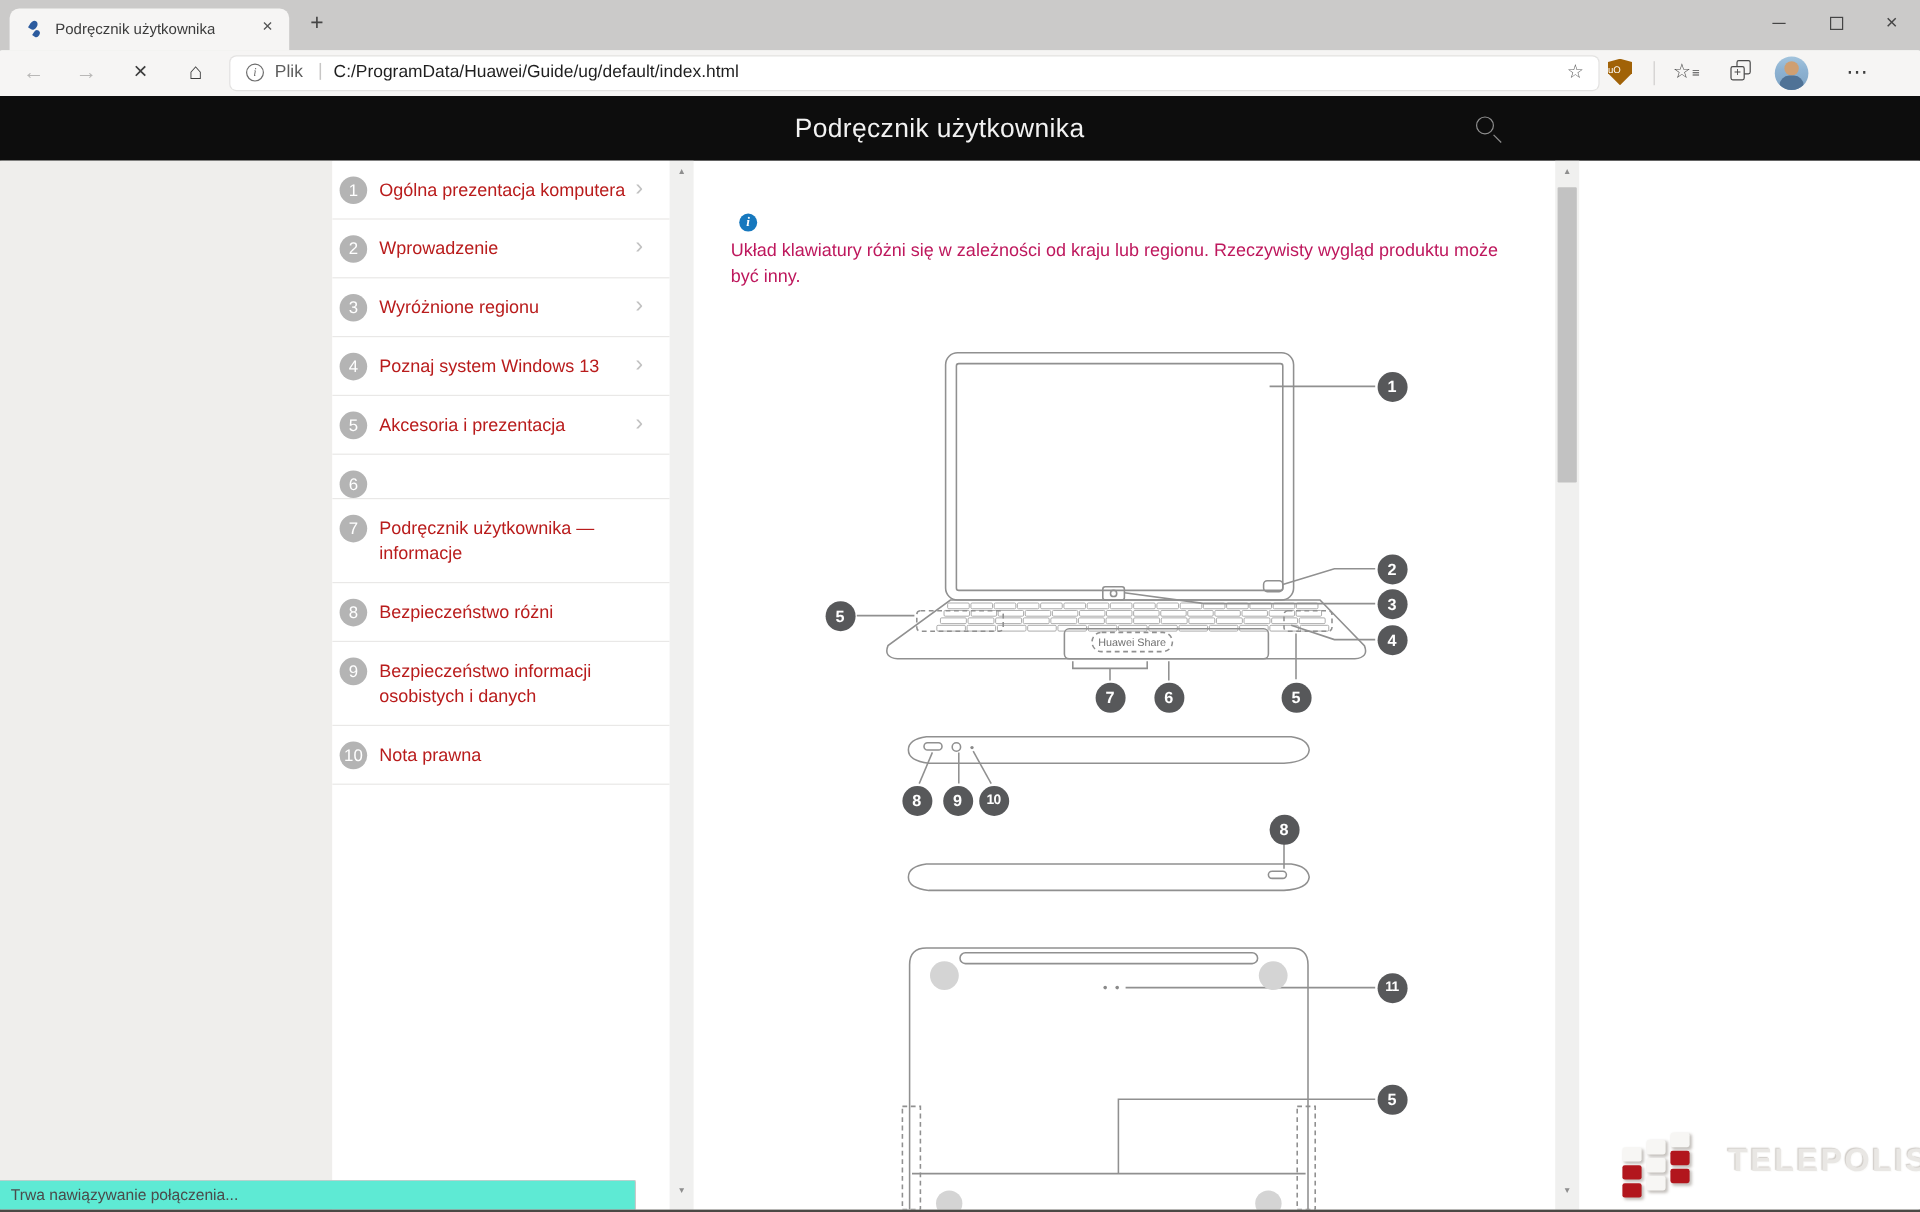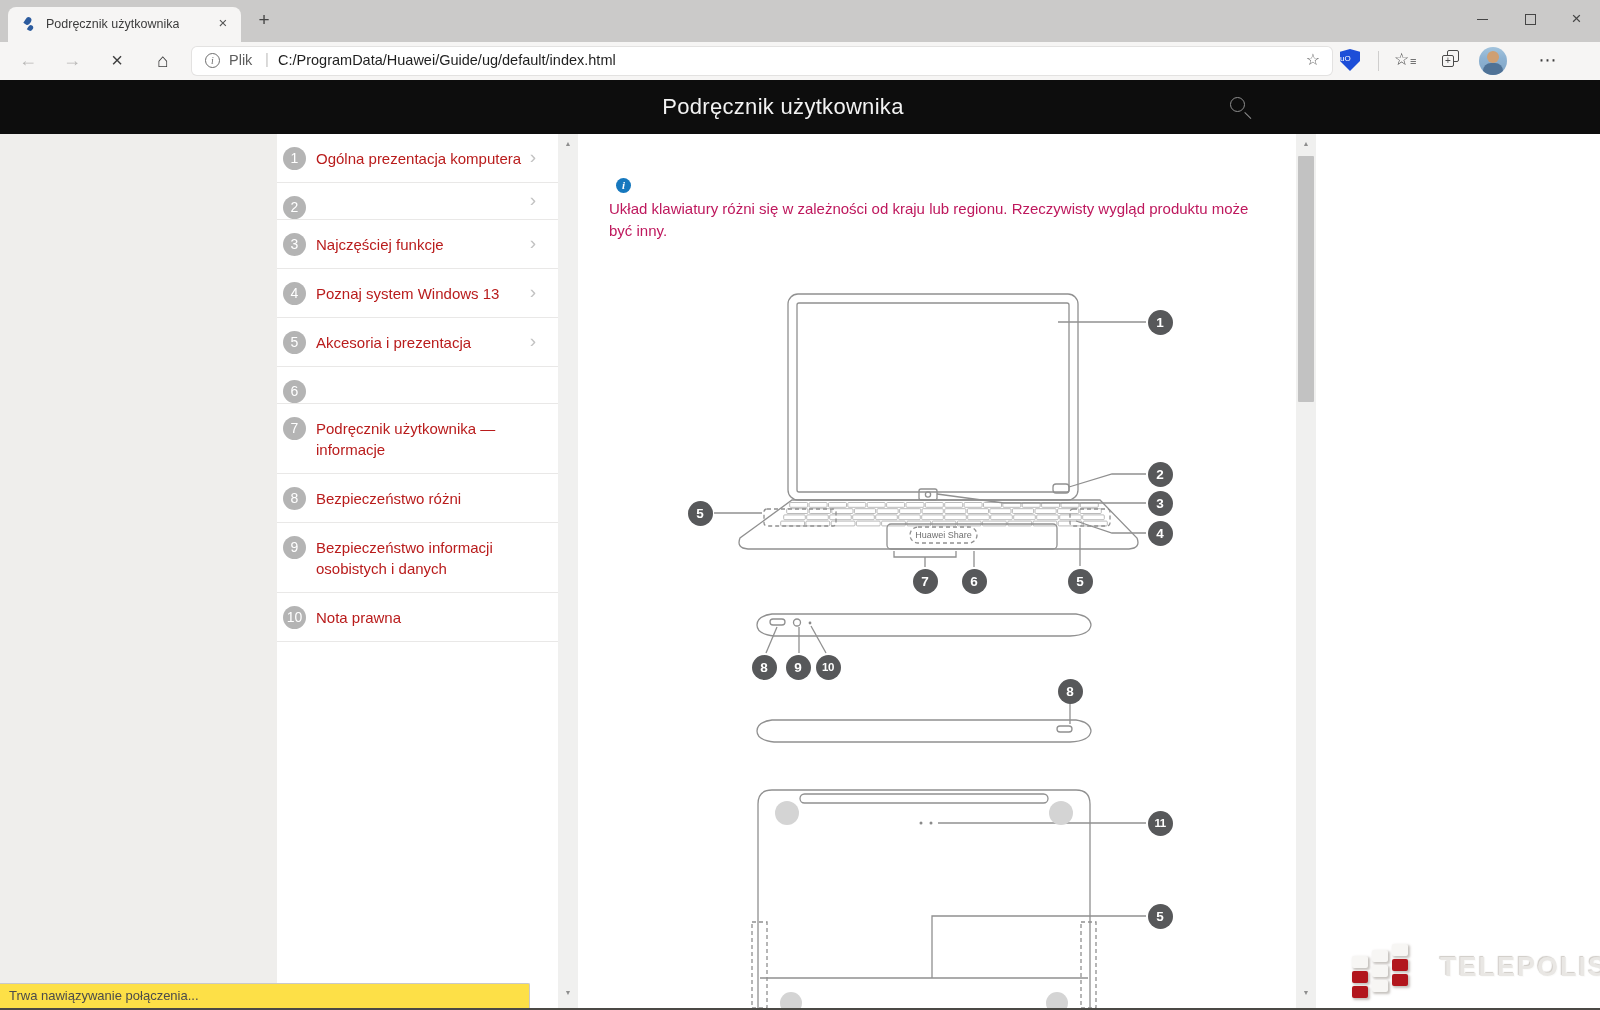--- a/index.html
+++ b/index.html
@@ -35,21 +35,21 @@
   .urlbar { position: absolute; left: 192px; top: 5px; width: 1140px; height: 28px; background: #fff;
             border-radius: 5px; box-shadow: 0 0 0 1px #e3e2e1; }
   .u-info { position: absolute; left: 13px; top: 6px; width: 15px; height: 15px; border: 1.2px solid #6d6d6d;
             border-radius: 50%; text-align: center; line-height: 13px; font-size: 10px; color: #6d6d6d;
             font-family: "Liberation Serif", serif; font-style: italic; }
   .u-scheme { position: absolute; left: 37px; top: 5px; font-size: 14.5px; color: #5d5d5d; }
   .u-sep { position: absolute; left: 73px; top: 3px; font-size: 15px; color: #c7c6c5; }
   .u-url { position: absolute; left: 86px; top: 5px; font-size: 14.5px; color: #1f1f1f; white-space: nowrap; }
   .u-star { position: absolute; right: 12px; top: 3px; font-size: 16px; color: #5f5f5f; }
   .ext-ublock { position: absolute; left: 1340px; top: 7px; width: 22px; height: 24px; }
-  .shield { width: 20px; height: 22px; background: #1d4ed8; clip-path: polygon(50% 0, 100% 12%, 100% 55%, 50% 100%, 0 55%, 0 12%);
+  .shield { width: 20px; height: 22px; background: #a16207; clip-path: polygon(50% 0, 100% 12%, 100% 55%, 50% 100%, 0 55%, 0 12%);
             color: #fff; font-size: 8px; font-weight: normal; text-align: left; line-height: 20px; }
   .t-sep { position: absolute; left: 1378px; top: 9px; width: 0; height: 20px; border-left: 1px solid #cfcecd; }
   .ext-favbar { position: absolute; left: 1394px; top: 6px; width: 28px; height: 26px; color: #4a4a4a; }
   .ext-favbar .st { position: absolute; left: 0; top: 1px; font-size: 17px; }
   .ext-favbar .ln { position: absolute; left: 16px; top: 7px; font-size: 11px; letter-spacing: -1px; }
   .ext-coll { position: absolute; left: 1441px; top: 8px; width: 22px; height: 22px; }
   .ext-coll .b1 { position: absolute; left: 6px; top: 0; width: 12px; height: 12px; border: 1.4px solid #4a4a4a; border-radius: 2px; }
   .ext-coll .b2 { position: absolute; left: 1px; top: 5px; width: 12px; height: 12px; border: 1.4px solid #4a4a4a;
                   border-radius: 2px; background: #f6f5f4; text-align: center; line-height: 10px; font-size: 10px; color: #4a4a4a; }
   .avatar { position: absolute; left: 1479px; top: 47px; width: 28px; height: 28px; border-radius: 50%; overflow: hidden;
@@ -98,21 +98,21 @@
 
   
   .watermark { position: absolute; left: 1340px; top: 800px; width: 250px; height: 72px; }
   .wm-sq { position: absolute; width: 16px; height: 12px; border-radius: 2px;
            box-shadow: 1.5px 1.5px 2.5px rgba(110,100,90,0.4); }
   .wm-sq.w { background: #f7f6f4; } .wm-sq.r { background: #b2161d; }
   .wm-text { position: absolute; left: 100px; top: 18px; font-size: 27px; font-weight: bold; letter-spacing: 2px;
              color: #e9e7e4; text-shadow: 1px 1px 1px #fbfbfa, -1px -1px 1px #cfcbc6; }
 
   
-  .statusbar { position: absolute; left: 0; top: 983px; width: 530px; height: 25px; background: #fde047;
+  .statusbar { position: absolute; left: 0; top: 983px; width: 530px; height: 25px; background: #5eead4;
                border-top: 1px solid #c9c9c9; border-right: 1px solid #c9c9c9; border-top-right-radius: 2px;
                font-size: 13px; color: #4b4b4b; line-height: 24px; padding-left: 9px; z-index: 5; }
   .winborder { position: absolute; left: 0; top: 1008px; width: 100%; height: 2px; background: #4b4945; z-index: 6; }
 </style>
 </head>
 <body>
 
 <div class="window">
 
   <div class="tabbar">
@@ -177,25 +177,26 @@
     <div class="gutter"></div>
 
     <div class="sidebar" id="sidebar">
         <div class="srow">
           <span class="snum">1</span>
           <span class="slabel">Ogólna prezentacja komputera</span>
           <span class="schev">›</span>
         </div>
         <div class="srow">
           <span class="snum">2</span>
+          <span class="slabel">Wprowadzenie</span>
           <span class="schev">›</span>
         </div>
         <div class="srow">
           <span class="snum">3</span>
-          <span class="slabel">Najczęściej funkcje</span>
+          <span class="slabel">Wyróżnione regionu</span>
           <span class="schev">›</span>
         </div>
         <div class="srow">
           <span class="snum">4</span>
           <span class="slabel">Poznaj system Windows 13</span>
           <span class="schev">›</span>
         </div>
         <div class="srow">
           <span class="snum">5</span>
           <span class="slabel">Akcesoria i prezentacja</span>

